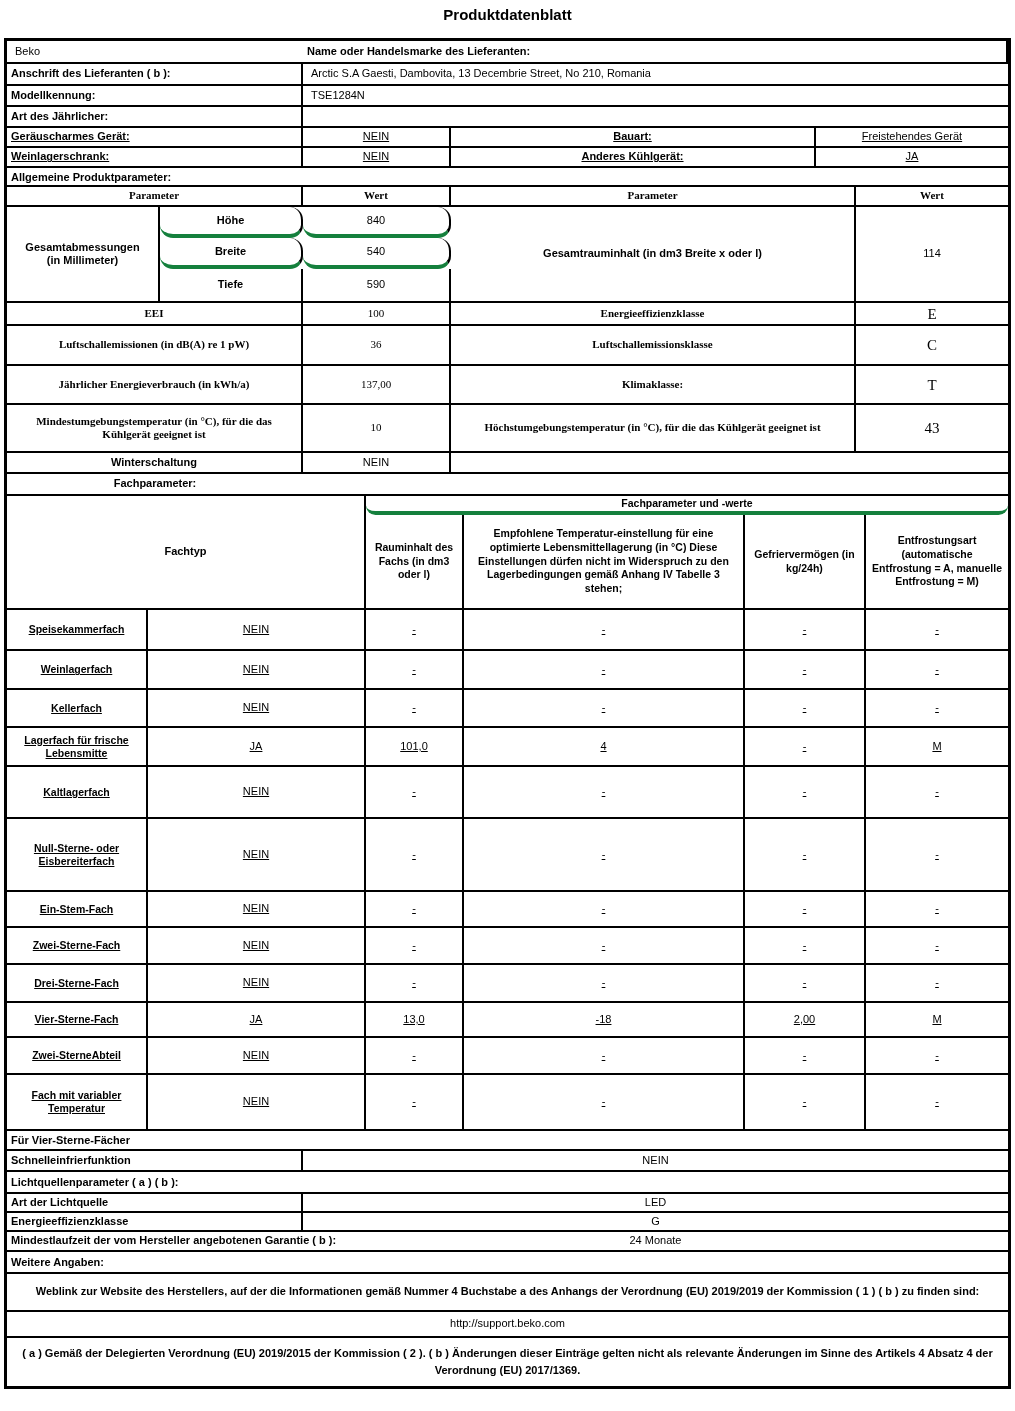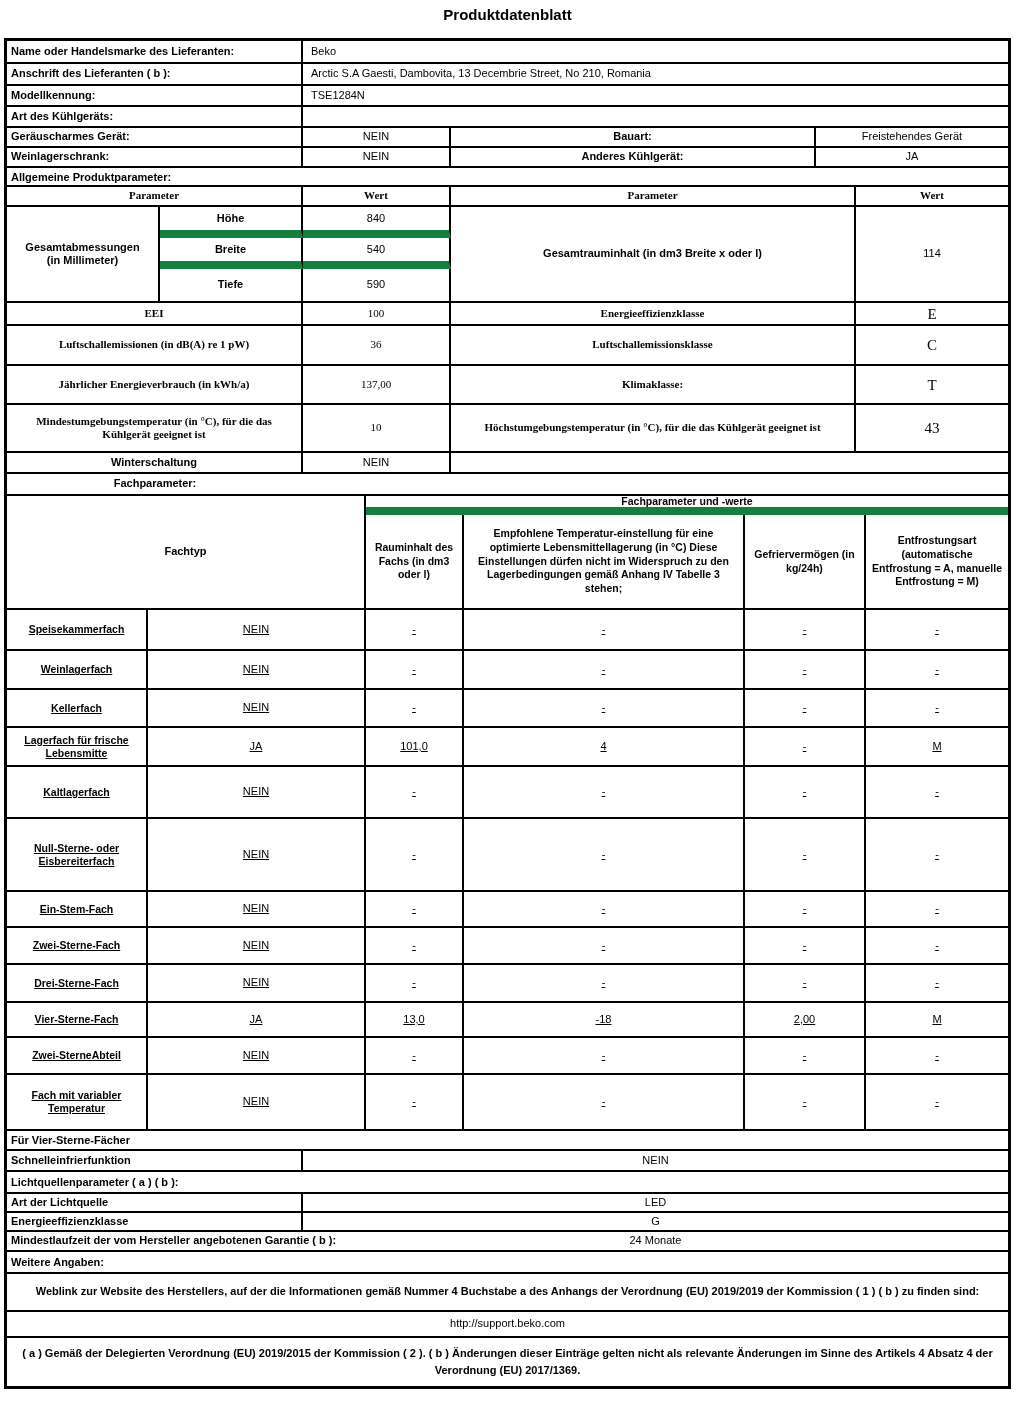--- a/index.html
+++ b/index.html
@@ -10,56 +10,56 @@
   }
   .title { text-align: center; font-weight: bold; font-size: 15px; padding-top: 6px; }
   .table { margin: 15px 4px 0 4px; border: 3px solid #000; background: #fff; }
   .row { display: grid; border-bottom: 2px solid #000; }
   .row.nb { border-bottom: none; }
   .c { display: flex; align-items: center; justify-content: center; text-align: center; line-height: 1.2; padding: 0 3px; }
   .l { justify-content: flex-start; text-align: left; padding-left: 4px; }
   .vl { justify-content: flex-start; text-align: left; padding-left: 8px; }
   .b { font-weight: bold; }
   .br { border-right: 2px solid #000; }
-  .bb { border-bottom: 8px solid #15803d; }
+  .bb { border-bottom: 4px solid #15803d; border-radius: 13px; }
   .big { font-size: 15px; font-weight: 400; }
   .small { font-size: 10.5px; }
   .g2  { grid-template-columns: 296px 1fr; }
-  .g4a { grid-template-columns: 296px 148px 365px 1fr; }
+  .g4a { grid-template-columns: 296px 148px 365px 1fr; text-decoration: underline; }
   .g4b { grid-template-columns: 296px 148px 405px 1fr; font-family: Liberation Serif, serif; }
   .g3w { grid-template-columns: 296px 148px 1fr; }
   .dims { grid-template-columns: 153px 143px 148px 405px 1fr; grid-template-rows: 31px 31px 32px; }
   .fh  { grid-template-columns: 359px 98px 281px 121px 1fr; grid-template-rows: 19px 93px; }
   .fr  { grid-template-columns: 141px 218px 98px 281px 121px 1fr; text-decoration: underline; }
   .sect { display: block; font-weight: bold; padding-left: 4px; display: flex; align-items: center; }
   .wrapc { display: flex; align-items: center; justify-content: center; text-align: center; line-height: 1.45; padding: 2px 10px; }
   .nowrap { white-space: nowrap; overflow: visible; }
 </style>
 </head>
 <body>
 
 <div>
   <div class="title">Produktdatenblatt</div>
 
   <div class="table">
 
     <div class="row g2" style="height:23px">
+      <div class="c vl">Beko</div>
       <div class="c l b br">Name oder Handelsmarke des Lieferanten:</div>
-      <div class="c vl">Beko</div>
     </div>
     <div class="row g2" style="height:22px">
       <div class="c l b br">Anschrift des Lieferanten ( b ):</div>
       <div class="c vl">Arctic S.A Gaesti, Dambovita, 13 Decembrie Street, No 210, Romania</div>
     </div>
     <div class="row g2" style="height:21px">
       <div class="c l b br">Modellkennung:</div>
       <div class="c vl">TSE1284N</div>
     </div>
     <div class="row g2" style="height:21px">
-      <div class="c l b br">Art des Kühlgeräts:</div>
+      <div class="c l b br">Art des Jährlicher:</div>
       <div class="c vl"></div>
     </div>
 
     <div class="row g4a" style="height:20px">
       <div class="c l b br">Geräuscharmes Gerät:</div>
       <div class="c br">NEIN</div>
       <div class="c b br">Bauart:</div>
       <div class="c">Freistehendes Gerät</div>
     </div>
     <div class="row g4a" style="height:20px">

